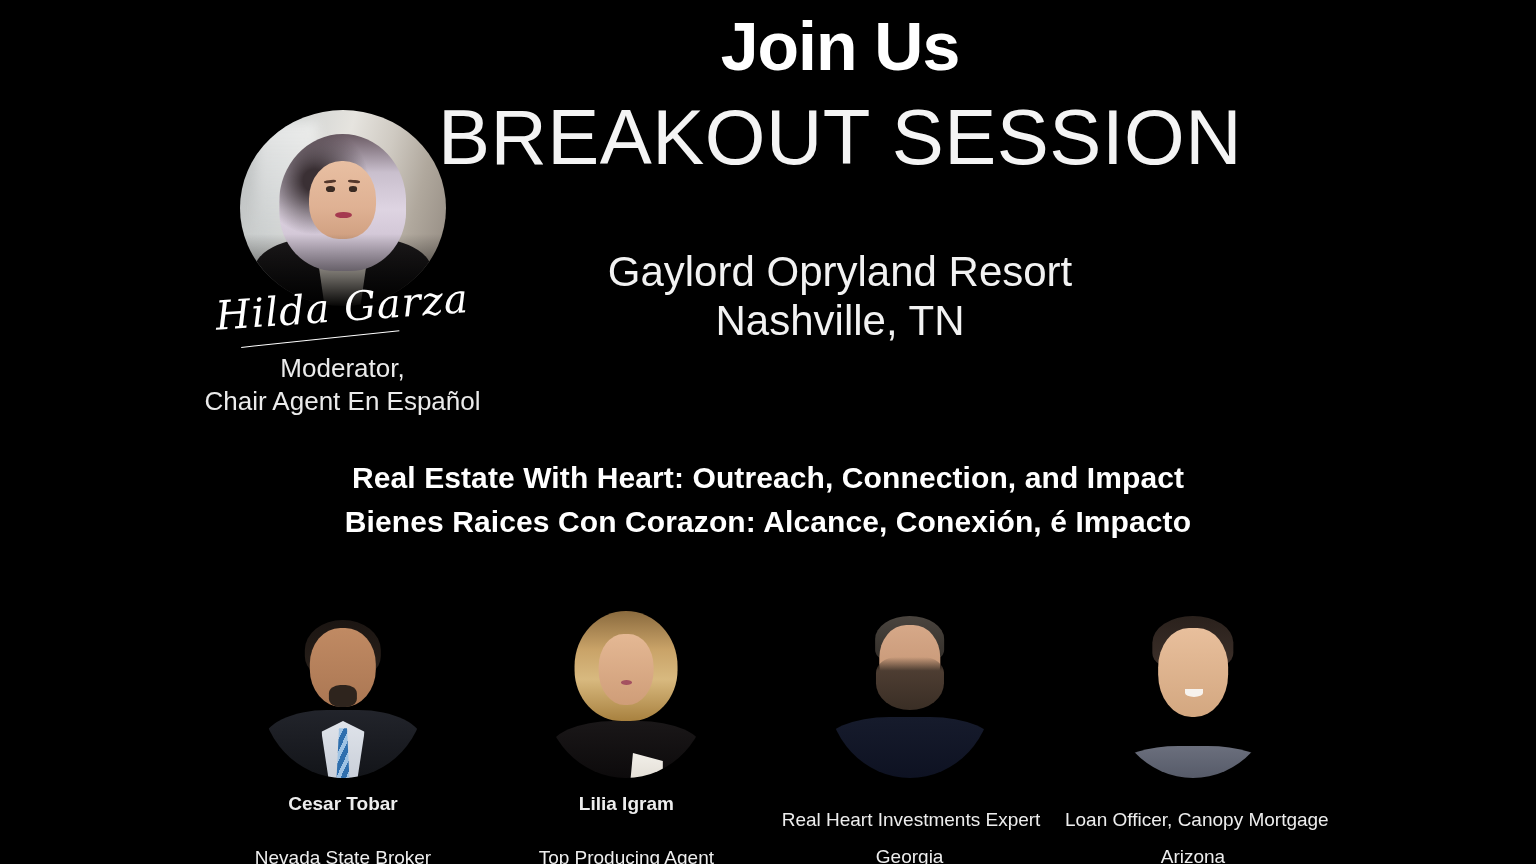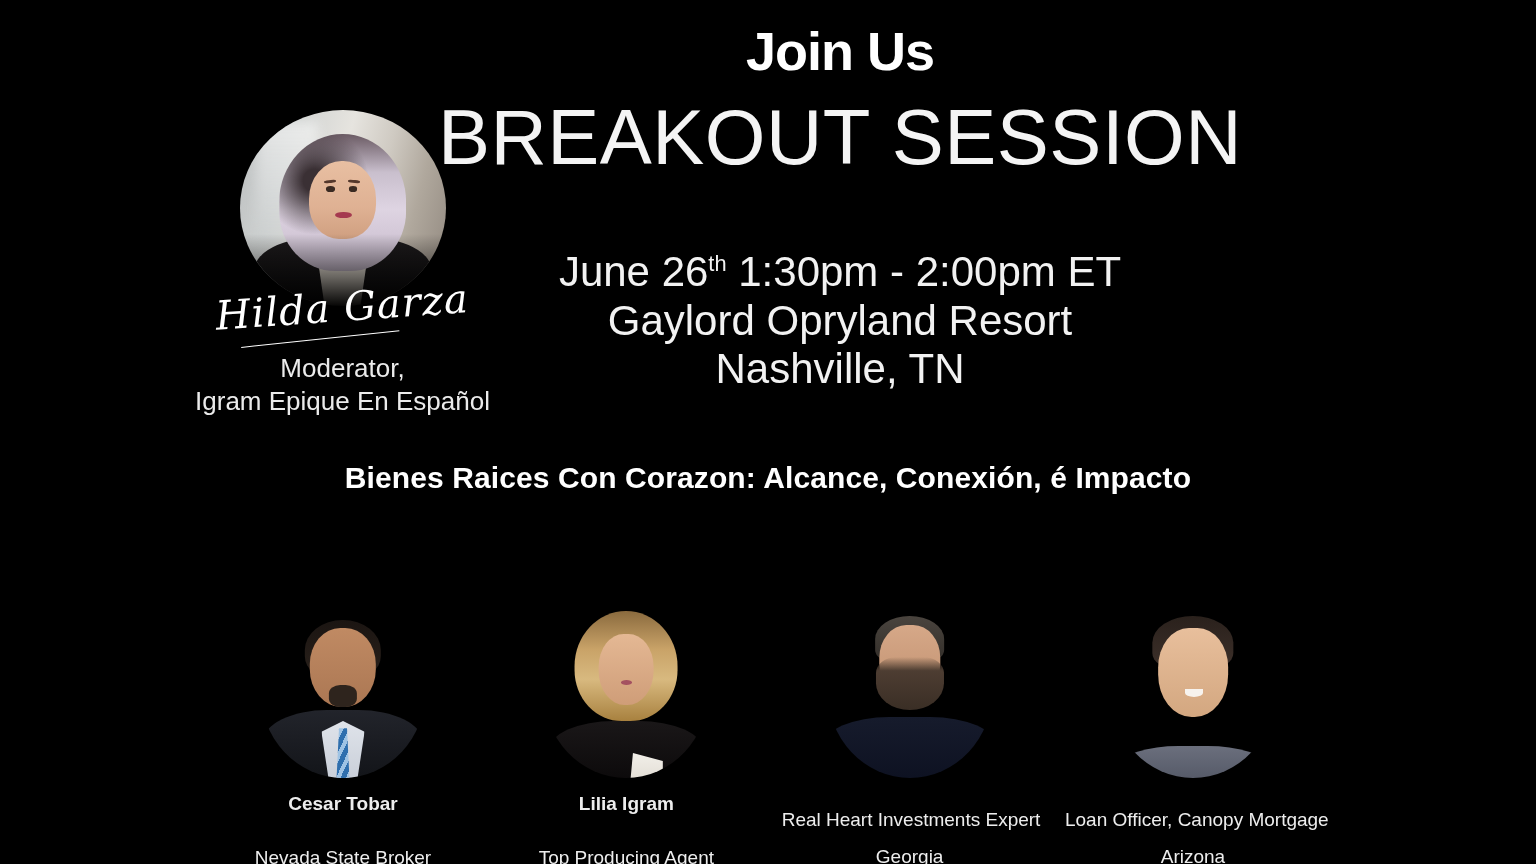--- a/index.html
+++ b/index.html
@@ -24,25 +24,25 @@
   .headline-block {
     position: absolute;
     left: 400px;
     top: 8px;
     width: 880px;
     text-align: center;
   }
   .join-us {
     font-family: "Liberation Sans", sans-serif;
     font-weight: bold;
-    font-size: 54px;
+    font-size: 68px;
     line-height: 1.0;
     letter-spacing: -1px;
     color: #ffffff;
-    margin: 16px;
+    margin: 4px;
   }
   .breakout-session {
     font-family: "Liberation Sans", sans-serif;
     font-weight: 400;
     font-size: 78px;
     line-height: 1.12;
     letter-spacing: 0.5px;
     color: #f4f4f4;
     margin: 14px 0 0 0;
     white-space: nowrap;
@@ -335,21 +335,20 @@
 <body>
 
 <div id="flyer">
 
   <div class="headline-block">
     <div class="join-us">Join Us</div>
     <div class="breakout-session">BREAKOUT SESSION</div>
   </div>
 
   <div class="event-details">
-    <span class="detail-line"><span>June 26</span><span class="ordinal">th</span><span> 1:30pm - 2:00pm ET</span></span>
     <span class="detail-line">Gaylord Opryland Resort</span>
     <span class="detail-line">Nashville, TN</span>
   </div>
 
   <div class="moderator">
     <div class="moderator-photo-wrap">
       <div class="avatar">
         <div class="bg mod-bg"></div>
         <div class="person">
           <div class="mod-body"></div>
@@ -364,25 +363,26 @@
         </div>
       </div>
       <div class="moderator-fade"></div>
     </div>
     <div class="signature">
       <span>Hilda Garza</span>
       <span class="sig-underline"></span>
     </div>
     <div class="moderator-role">
       <span>Moderator,</span>
-      <span>Igram Epique En Español</span>
+      <span>Chair Agent En Español</span>
     </div>
   </div>
 
   <div class="session-titles">
+    <span class="session-title-line">Real Estate With Heart: Outreach, Connection, and Impact</span>
     <span class="session-title-line">Bienes Raices Con Corazon: Alcance, Conexión, é Impacto</span>
   </div>
 
   <div class="speakers">
 
     <div class="speaker">
       <div class="speaker-photo">
         <div class="bg s1-bg"></div>
         <div class="s1-suit"></div>
         <div class="s1-shirt"></div>

